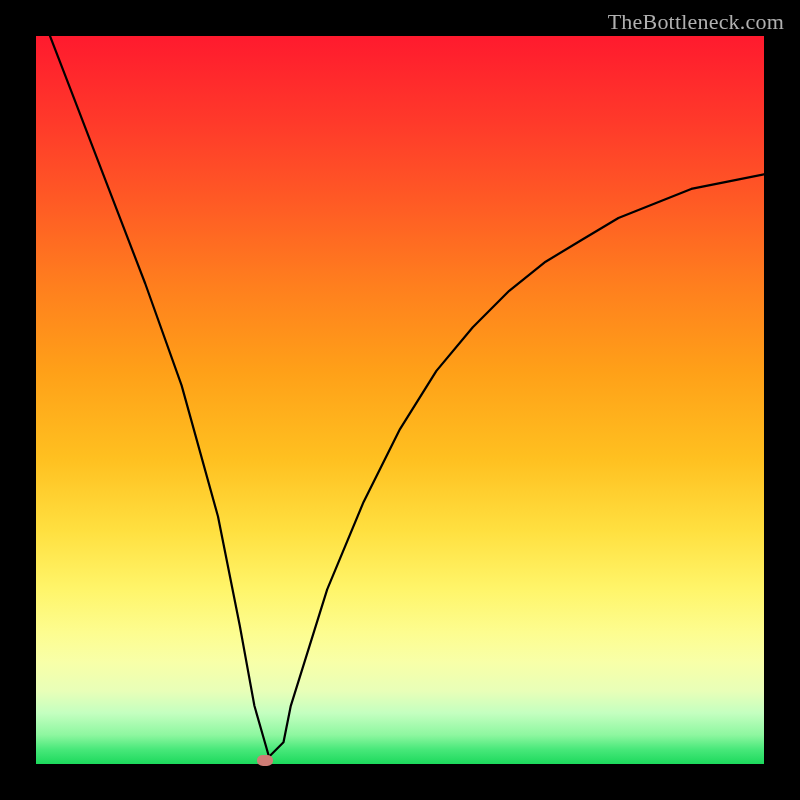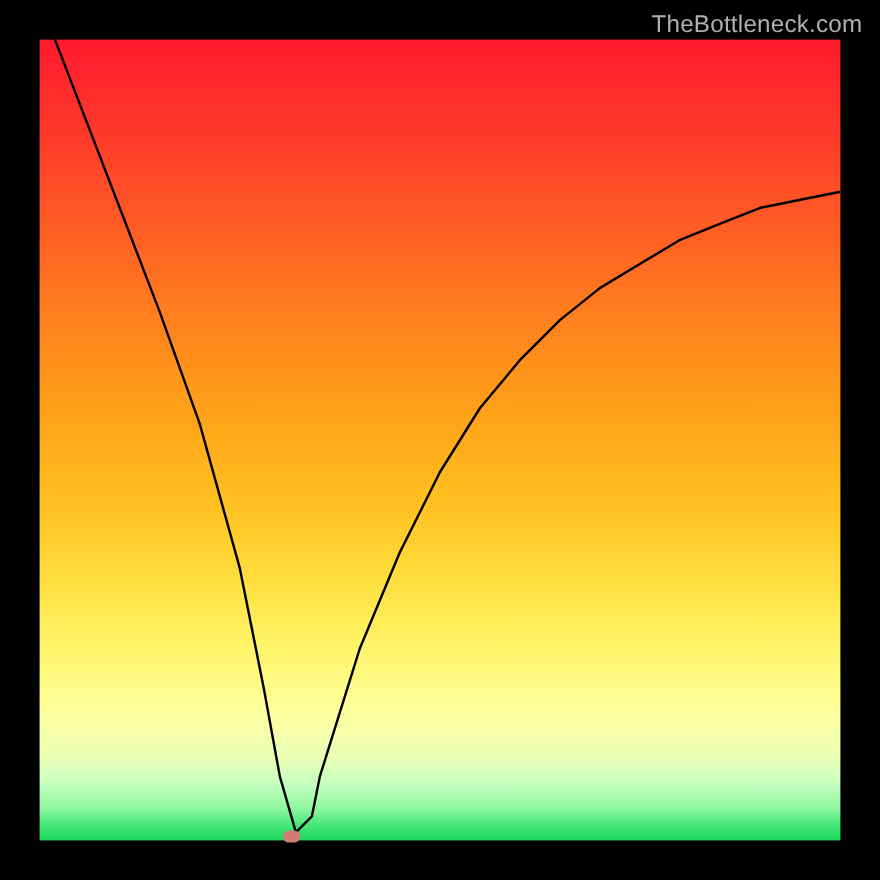--- a/index.html
+++ b/index.html
@@ -44,20 +44,21 @@
   }
   .watermark {
     position: absolute;
     top: 9px;
     right: 16px;
     color: #b0b0b0;
     font-size: 22px;
     letter-spacing: 0.2px;
     font-weight: 400;
     user-select: none;
+    font-family: Liberation Serif, serif;
   }
   .marker {
     position: absolute;
     width: 16px;
     height: 11px;
     border-radius: 6px / 5px;
     background: #cf7d76;
   }
   svg.curve {
     position: absolute;

